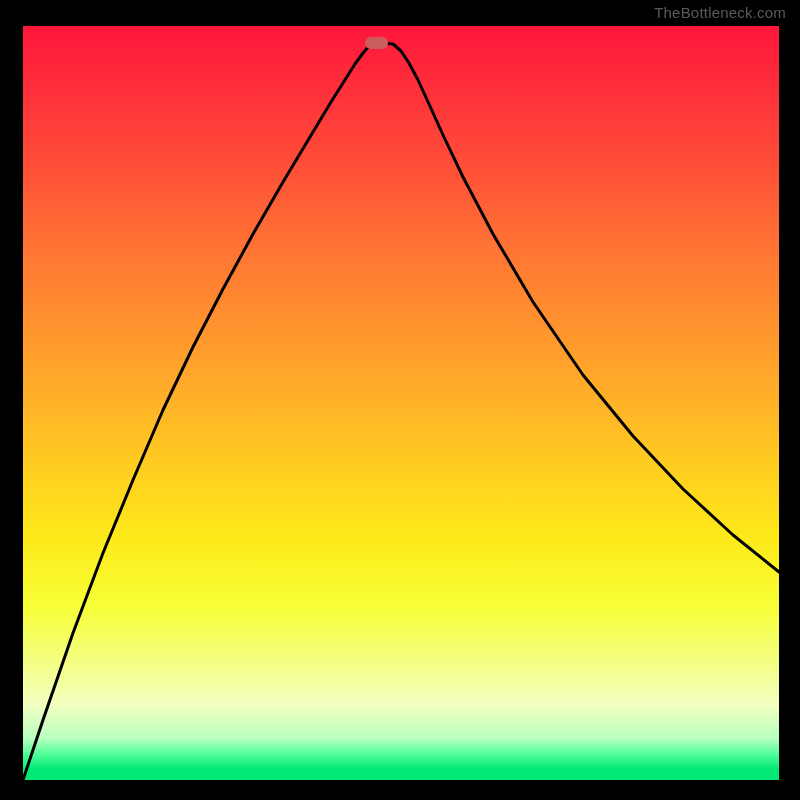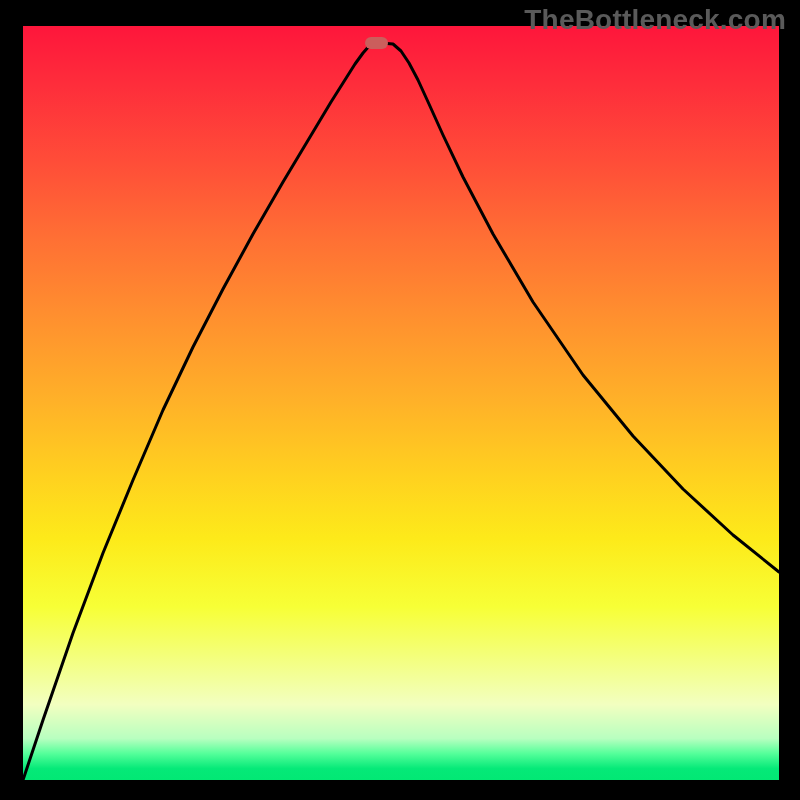--- a/index.html
+++ b/index.html
@@ -10,22 +10,22 @@
     background: #000;
     position: relative;
     overflow: hidden;
     font-family: Arial, Helvetica, sans-serif;
   }
   .watermark {
     position: absolute;
     top: 4px;
     right: 14px;
     color: #5a5a5a;
-    font-size: 28px;
-    font-weight: 700;
+    font-size: 15px;
+    font-weight: 400;
     letter-spacing: 0.2px;
     z-index: 5;
   }
   .plot-area {
     position: absolute;
     left: 23px;
     top: 26px;
     width: 756px;
     height: 754px;
   }

